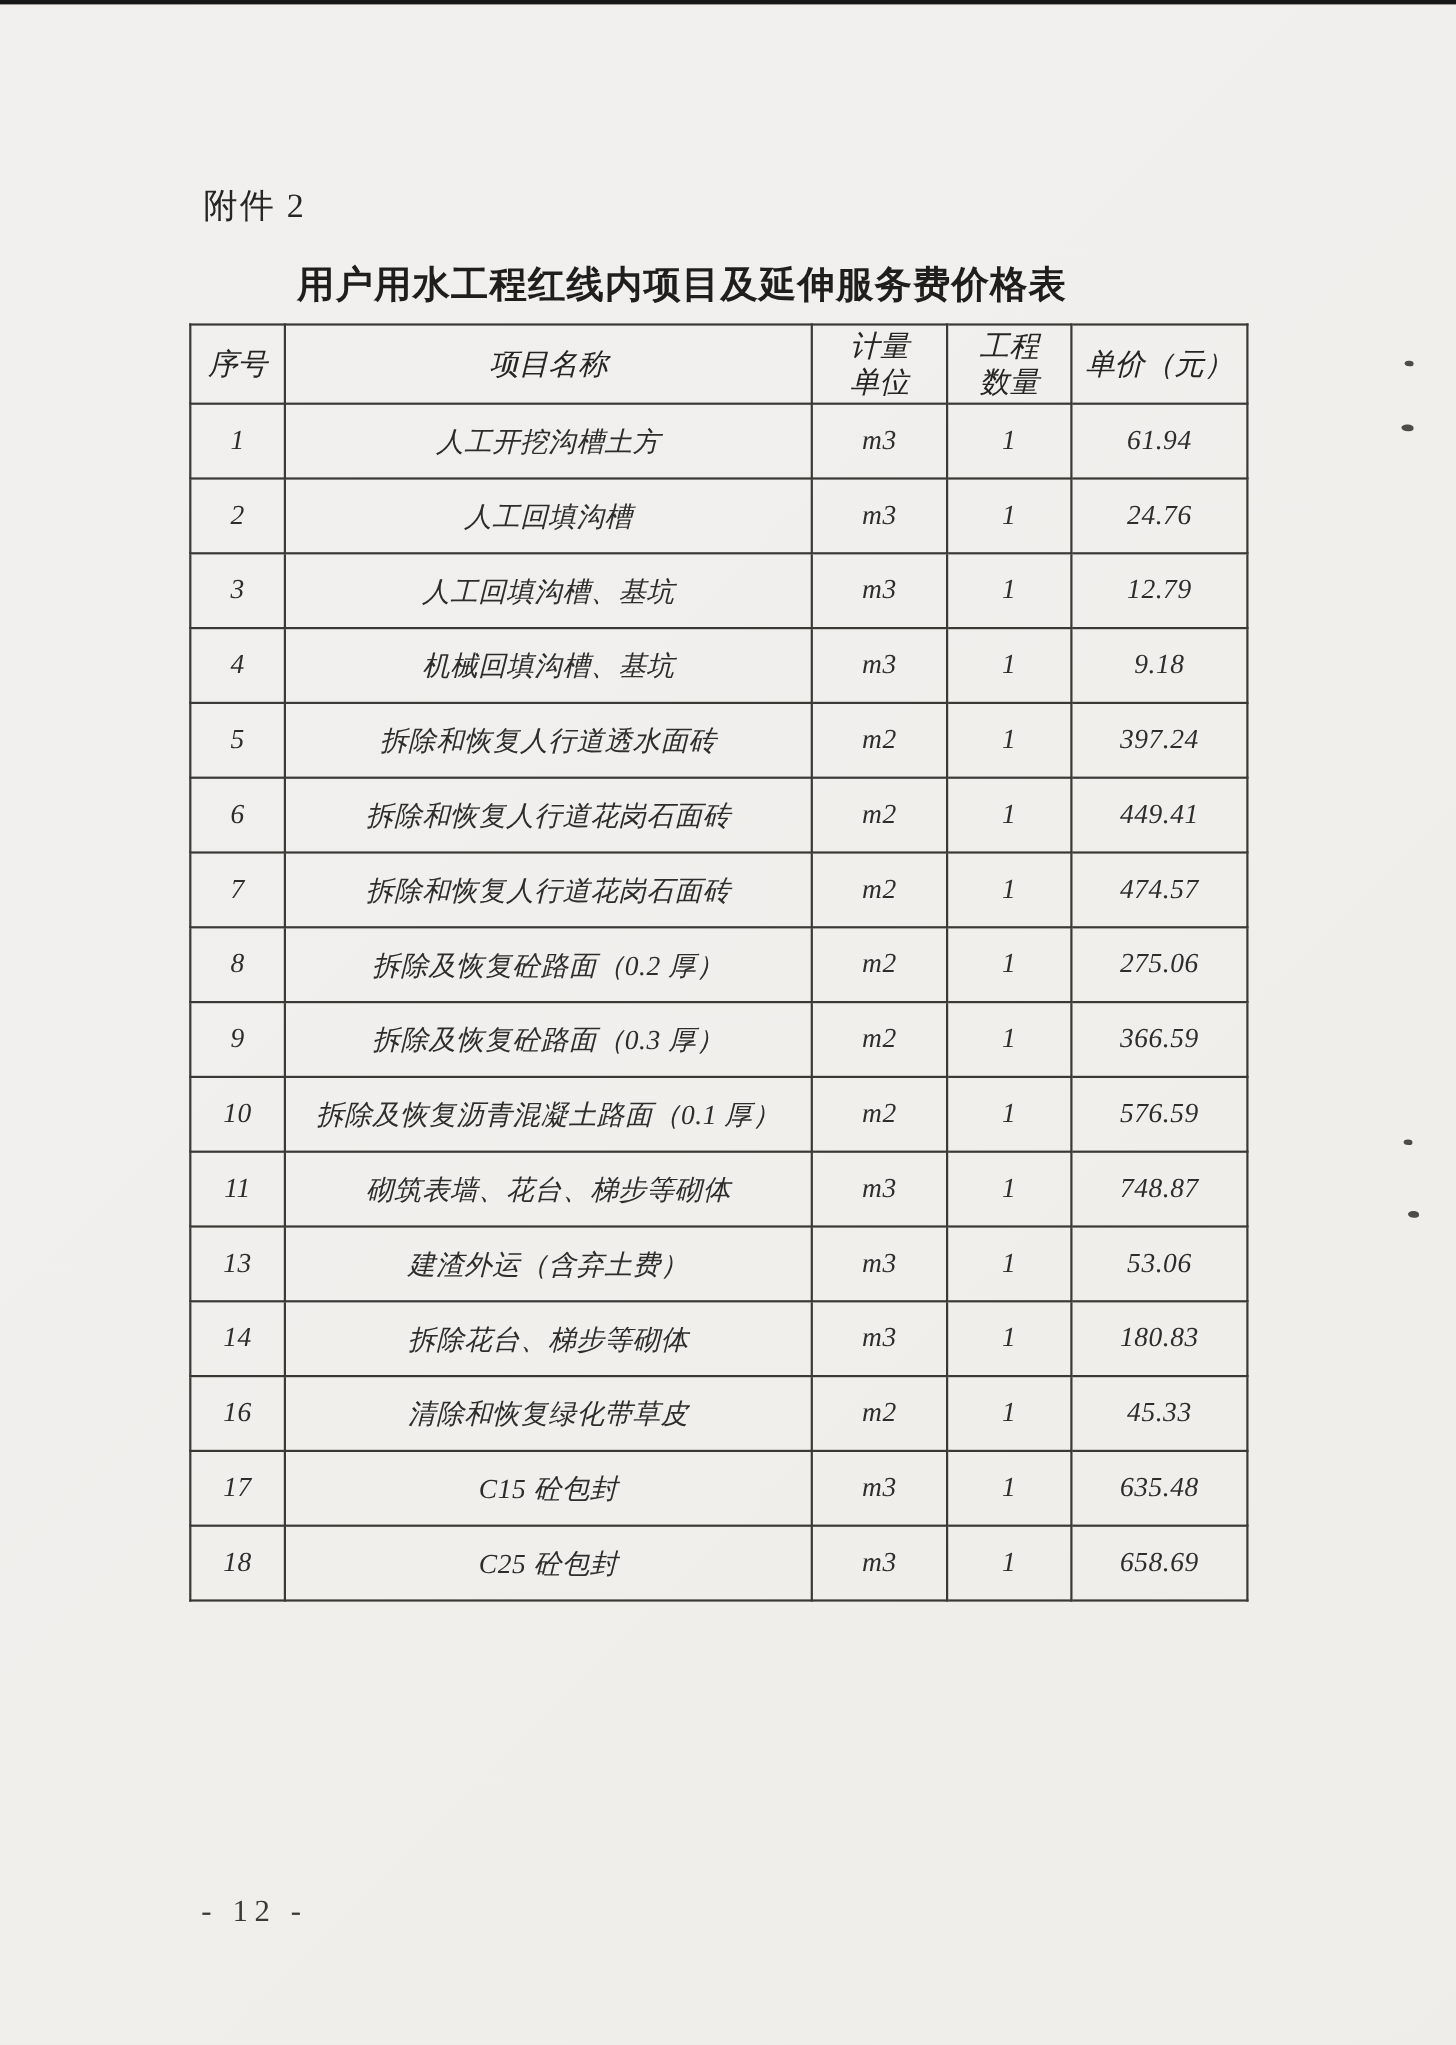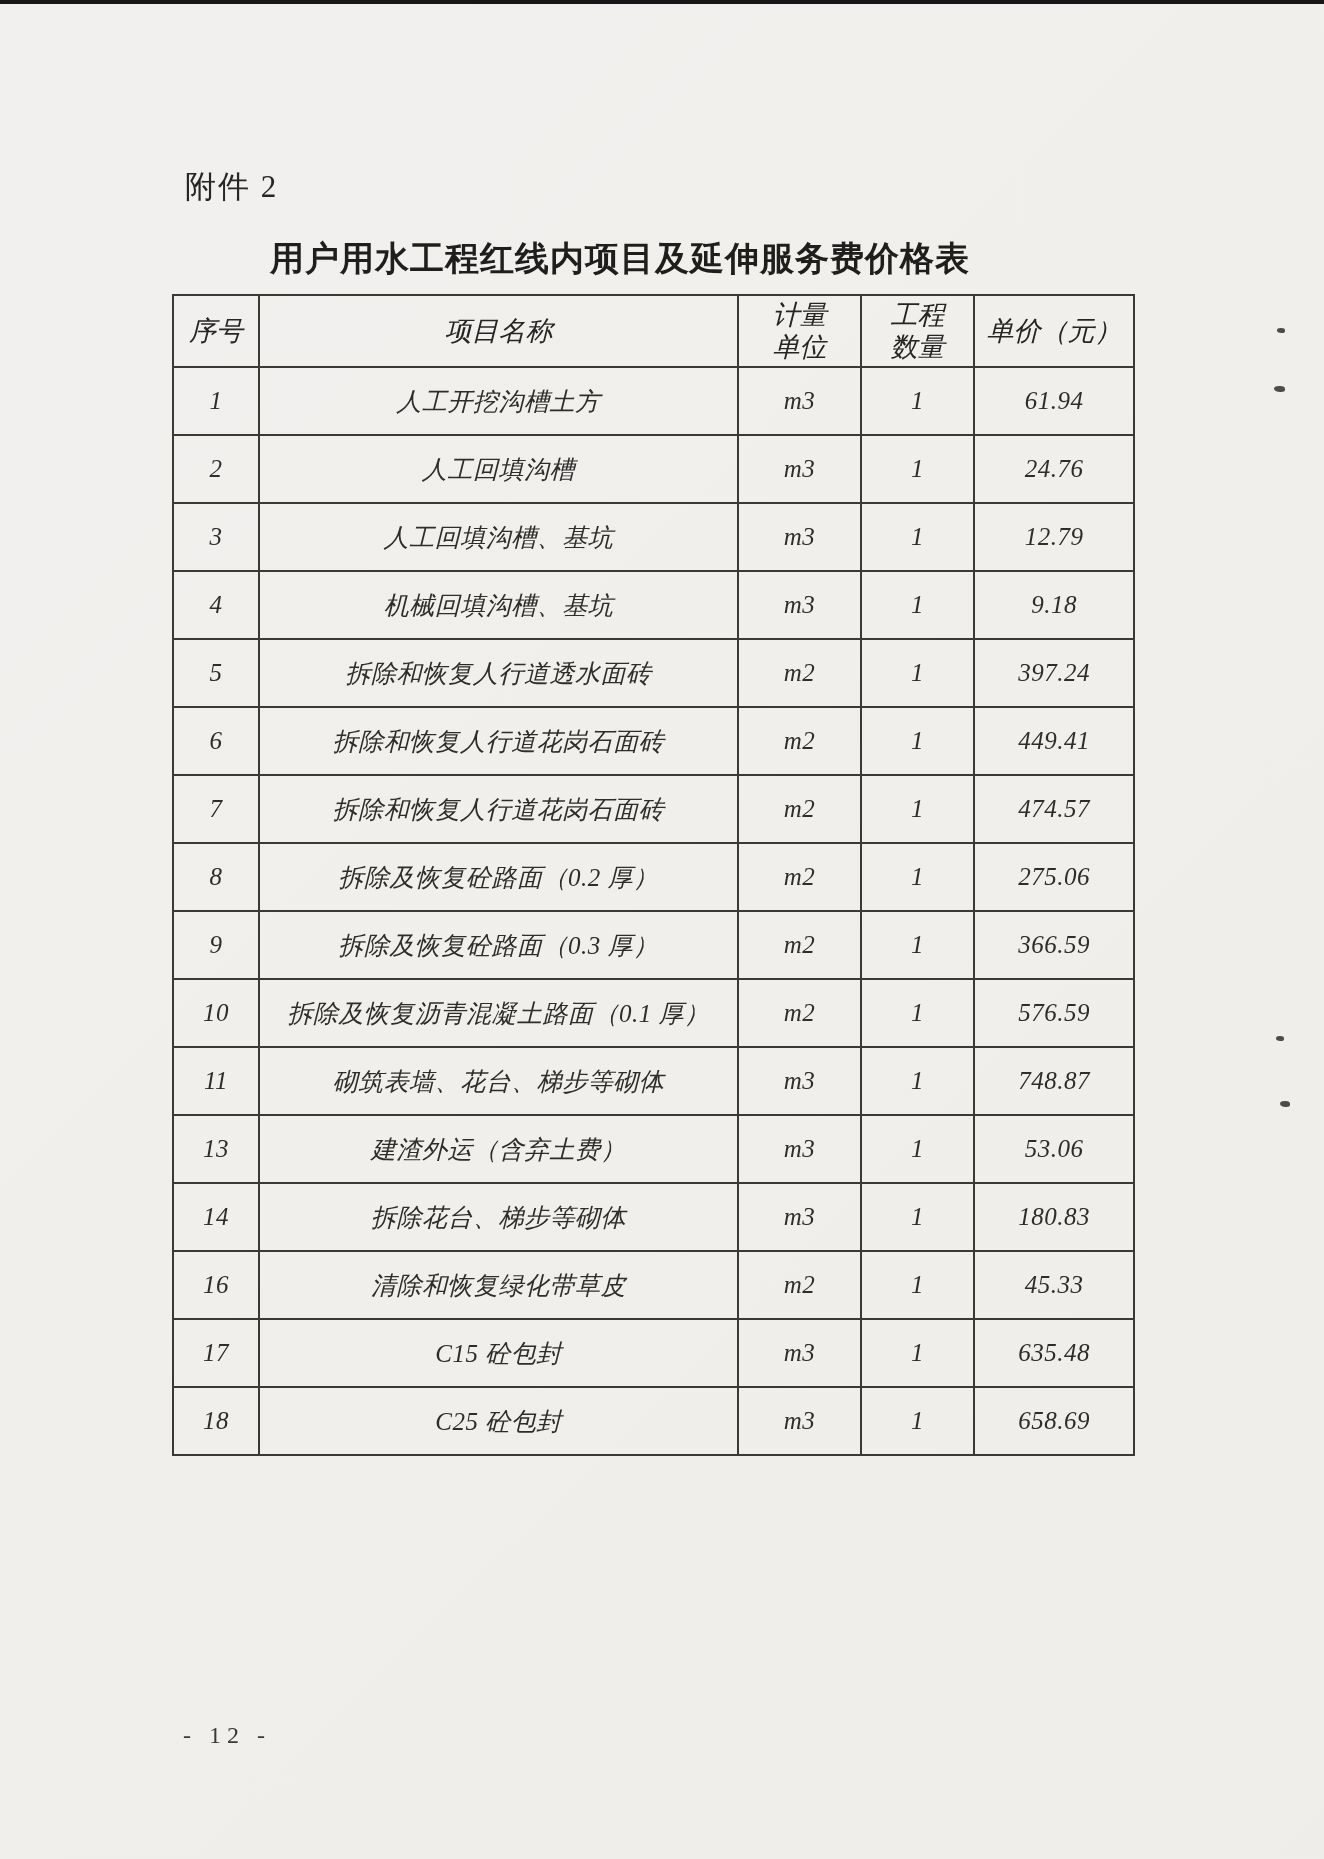--- a/index.html
+++ b/index.html
@@ -59,21 +59,21 @@
     font-size:27px;font-weight:normal;color:#262523;
     line-height:1.2;
     white-space:pre-line;
   }
   table.price-table td{
     font-size:25px;
     letter-spacing:0.5px;
   }
   .page-number{
     position:absolute;left:183px;top:1722px;
-    font-size:24px;color:#3a3936;letter-spacing:6px;
+    font-size:28px;color:#3a3936;letter-spacing:6px;
   }
   .speck{
     position:absolute;background:#4e4c49;border-radius:50% 50% 40% 60%;
   }
   .speck.s1{left:1277px;top:328px;width:8px;height:5px;}
   .speck.s2{left:1274px;top:386px;width:11px;height:6px;}
   .speck.s3{left:1276px;top:1036px;width:8px;height:5px;}
   .speck.s4{left:1280px;top:1101px;width:10px;height:6px;}
 </style>
 </head>

